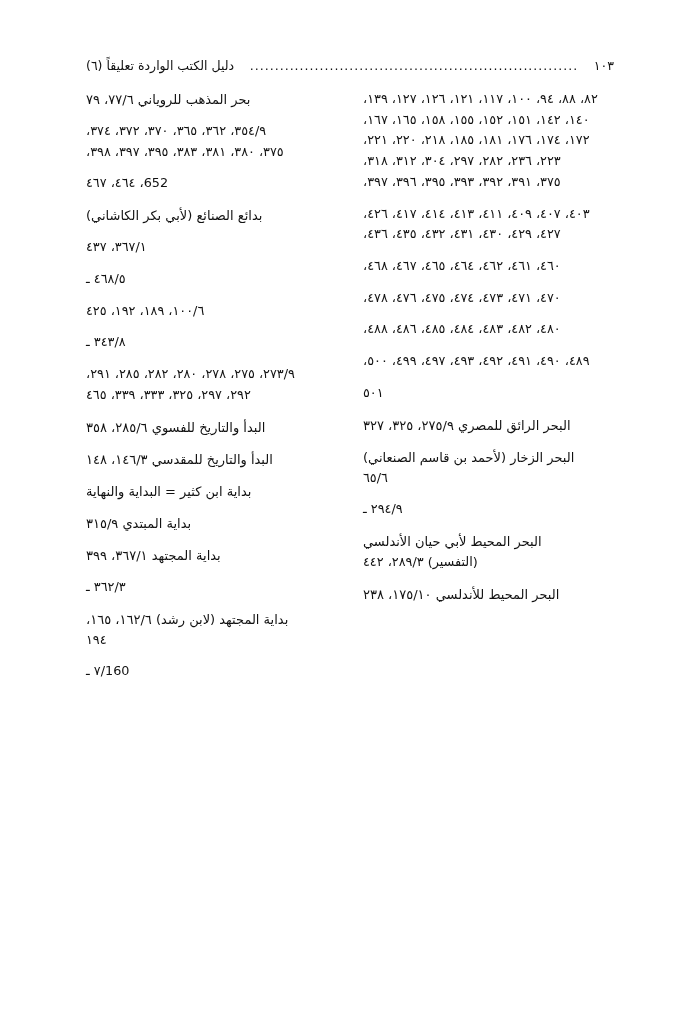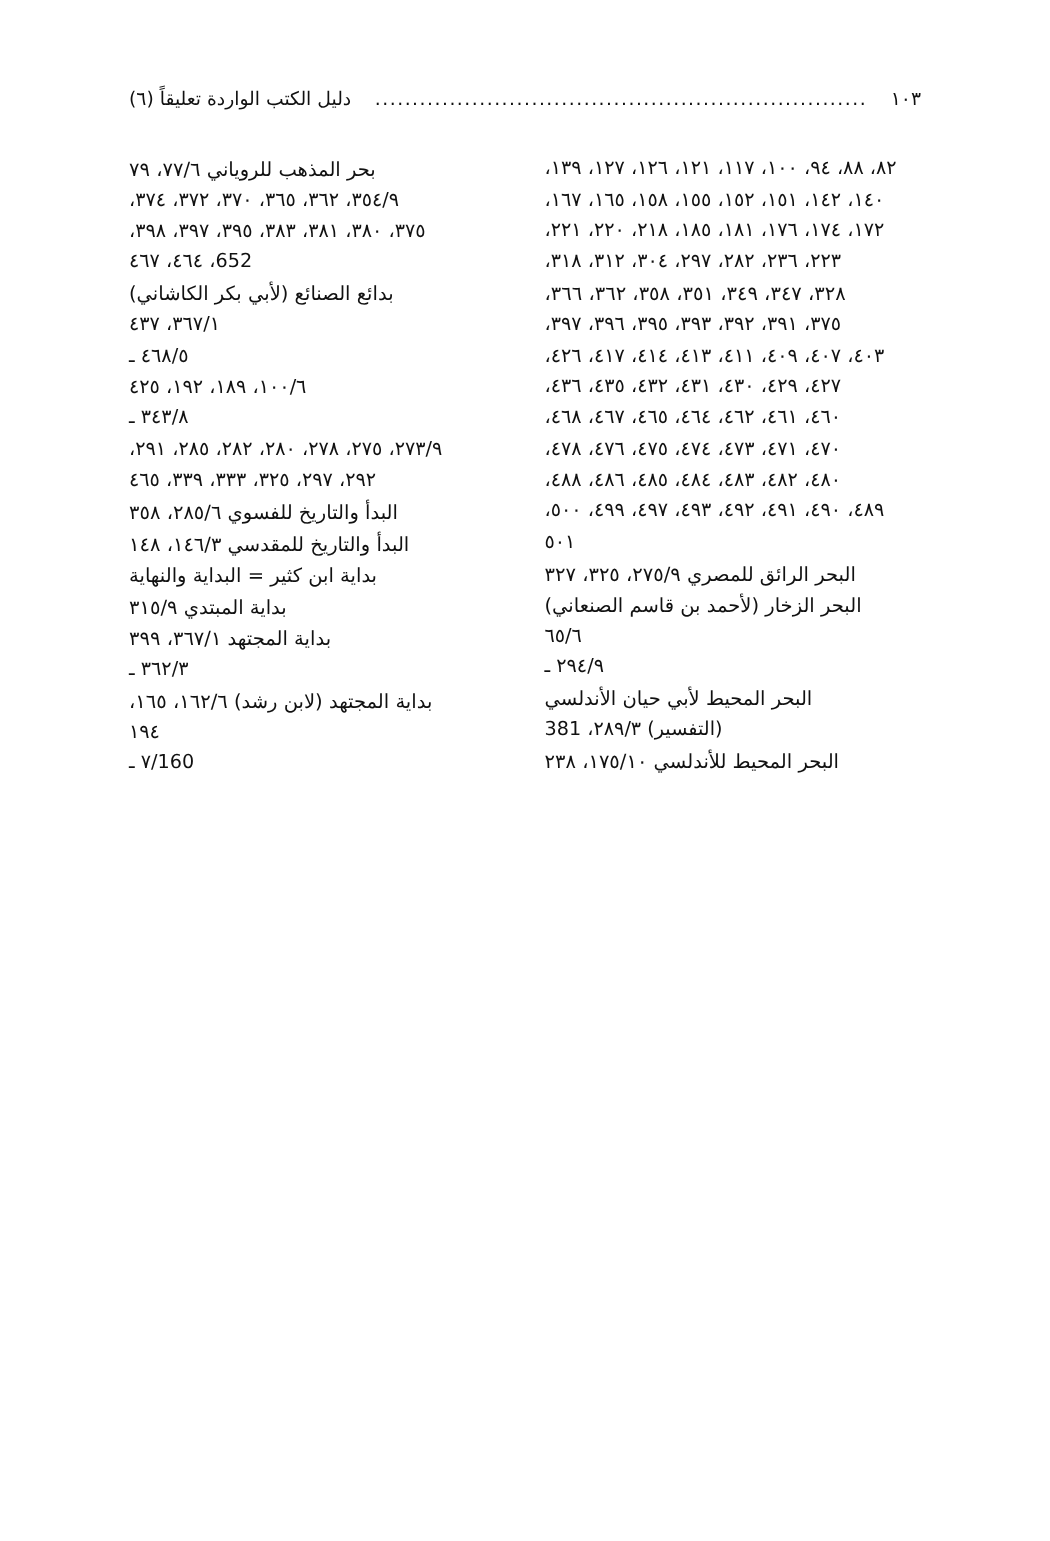--- a/index.html
+++ b/index.html
@@ -26,21 +26,21 @@
   
   .header {
     display: flex;
     flex-direction: row-reverse;
     align-items: baseline;
     justify-content: flex-end;
     font-size: 12.5px;
     letter-spacing: 0;
     direction: rtl;
     white-space: nowrap;
-    margin-bottom: 30px;
+    margin-bottom: 16px;
   }
   .header-title {
     font-size: 12.5px;
   }
   .header-dots {
     flex: 1;
     overflow: hidden;
     font-size: 12.5px;
     margin: 0 2px;
     letter-spacing: 1px;
@@ -68,21 +68,21 @@
   .col-left  { align-items: center; }
 
   .entry {
     font-size: 12.8px;
     line-height: 1.62;
     direction: rtl;
     text-align: left;
     width: 100%;
     white-space: nowrap;
   }
-  .entry.spacer-before { }
+  .entry.spacer-before { margin-top: 11px; }
   .entry.align-left { text-align: left; }
   .entry.head { font-size: 13px; }
 </style>
 </head>
 <body>
 
 <div class="page">
 
   <div class="header">
     <span class="header-title">دليل الكتب الواردة تعليقاً (٦)</span>
@@ -90,35 +90,34 @@
     <span class="header-page">١٠٣</span>
   </div>
 
   <div class="columns">
 
     <div class="col col-right">
       <div class="entry">٨٢، ٨٨، ٩٤، ١٠٠، ١١٧، ١٢١، ١٢٦، ١٢٧، ١٣٩،</div>
       <div class="entry">١٤٠، ١٤٢، ١٥١، ١٥٢، ١٥٥، ١٥٨، ١٦٥، ١٦٧،</div>
       <div class="entry">١٧٢، ١٧٤، ١٧٦، ١٨١، ١٨٥، ٢١٨، ٢٢٠، ٢٢١،</div>
       <div class="entry">٢٢٣، ٢٣٦، ٢٨٢، ٢٩٧، ٣٠٤، ٣١٢، ٣١٨،</div>
-      <div class="entry spacer-before head">٣٢٨، ٣٤٧، ٣٤٩، ٣٥١، ٣٥٨، ٣٦٢، ٣٦٦،</div>
       <div class="entry">٣٧٥، ٣٩١، ٣٩٢، ٣٩٣، ٣٩٥، ٣٩٦، ٣٩٧،</div>
       <div class="entry spacer-before">٤٠٣، ٤٠٧، ٤٠٩، ٤١١، ٤١٣، ٤١٤، ٤١٧، ٤٢٦،</div>
       <div class="entry">٤٢٧، ٤٢٩، ٤٣٠، ٤٣١، ٤٣٢، ٤٣٥، ٤٣٦،</div>
       <div class="entry spacer-before">٤٦٠، ٤٦١، ٤٦٢، ٤٦٤، ٤٦٥، ٤٦٧، ٤٦٨،</div>
       <div class="entry spacer-before">٤٧٠، ٤٧١، ٤٧٣، ٤٧٤، ٤٧٥، ٤٧٦، ٤٧٨،</div>
       <div class="entry spacer-before">٤٨٠، ٤٨٢، ٤٨٣، ٤٨٤، ٤٨٥، ٤٨٦، ٤٨٨،</div>
       <div class="entry spacer-before">٤٨٩، ٤٩٠، ٤٩١، ٤٩٢، ٤٩٣، ٤٩٧، ٤٩٩، ٥٠٠،</div>
       <div class="entry spacer-before align-left">٥٠١</div>
       <div class="entry spacer-before head">البحر الرائق للمصري ٢٧٥/٩، ٣٢٥، ٣٢٧</div>
       <div class="entry spacer-before head">البحر الزخار (لأحمد بن قاسم الصنعاني)</div>
       <div class="entry align-left">٦٥/٦</div>
       <div class="entry spacer-before align-left">٢٩٤/٩ ـ</div>
       <div class="entry spacer-before head">البحر المحيط لأبي حيان الأندلسي</div>
-      <div class="entry">(التفسير) ٢٨٩/٣، 381</div>
+      <div class="entry">(التفسير) ٢٨٩/٣، ٤٤٢</div>
       <div class="entry spacer-before head">البحر المحيط للأندلسي ١٧٥/١٠، ٢٣٨</div>
     </div>
 
     <div class="col col-left">
       <div class="entry head align-left">بحر المذهب للروياني ٧٧/٦، ٧٩</div>
       <div class="entry align-left spacer-before">٣٥٤/٩، ٣٦٢، ٣٦٥، ٣٧٠، ٣٧٢، ٣٧٤،</div>
       <div class="entry align-left">٣٧٥، ٣٨٠، ٣٨١، ٣٨٣، ٣٩٥، ٣٩٧، ٣٩٨،</div>
       <div class="entry align-left spacer-before">652، ٤٦٤، ٤٦٧</div>
       <div class="entry align-left spacer-before head">بدائع الصنائع (لأبي بكر الكاشاني)</div>
       <div class="entry align-left spacer-before">٣٦٧/١، ٤٣٧</div>

